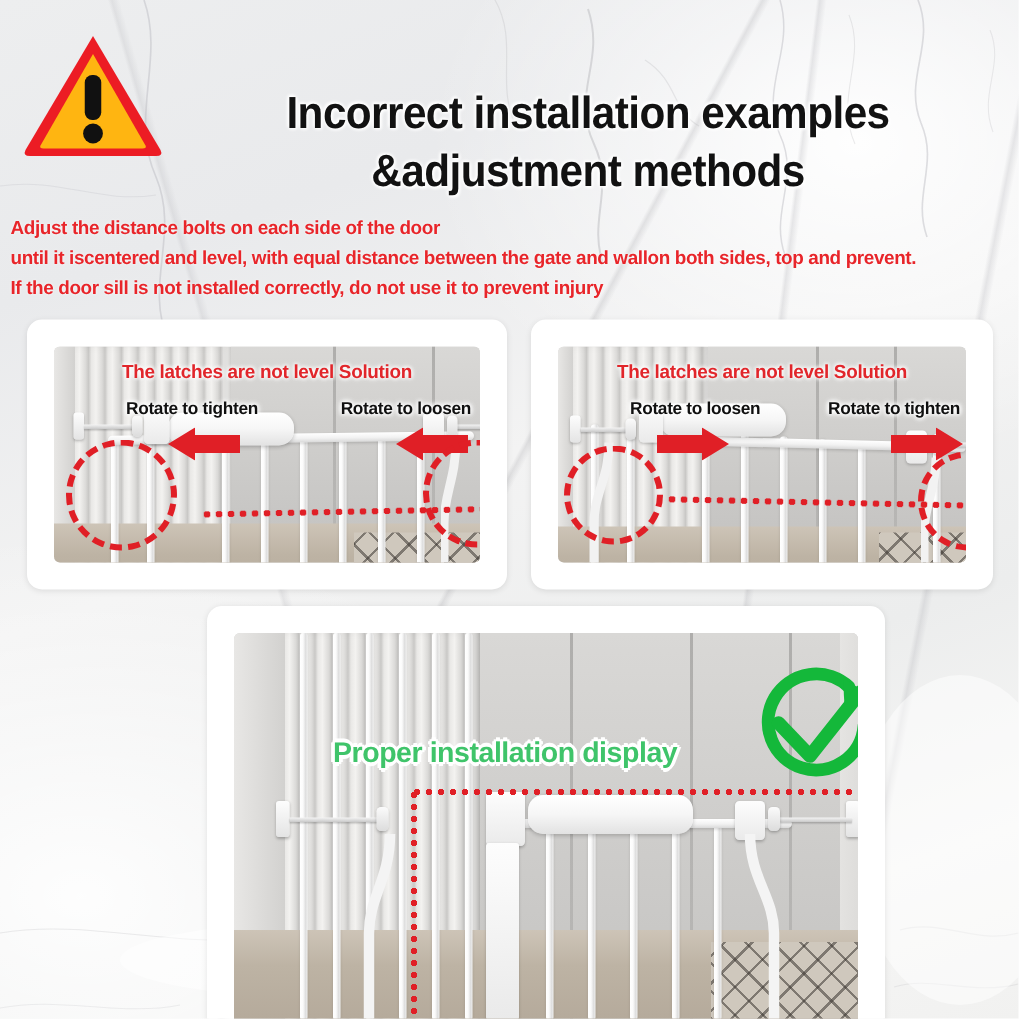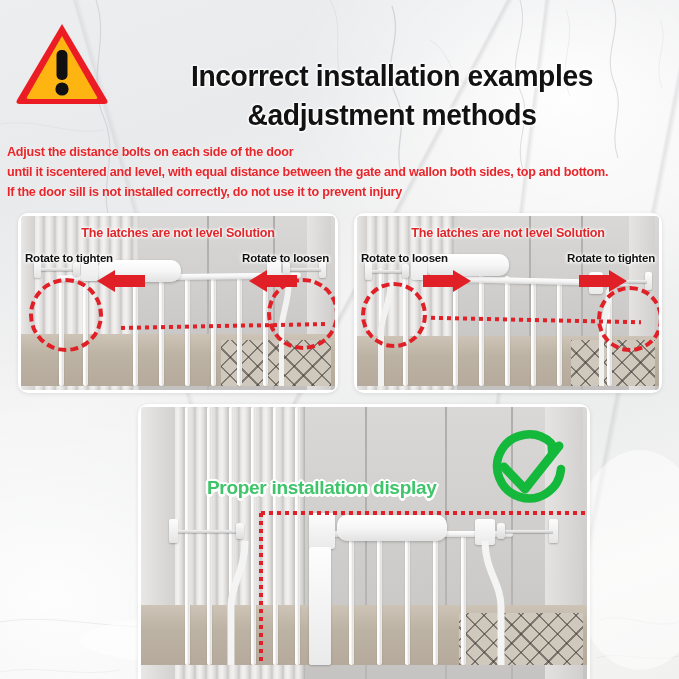--- a/index.html
+++ b/index.html
@@ -36,21 +36,21 @@
   .red-note { position:absolute; left:7px; width:672px; color:#e8252a;
     font-size:12.6px; font-weight:bold; letter-spacing:-.25px;
     text-shadow:0 0 2px rgba(255,255,255,.85); white-space:nowrap; }
   .rn1 { top:145px; }
   .rn2 { top:165px; }
   .rn3 { top:185px; }
 
   
   .panel {
     position:absolute; background:#fff; border-radius:10px;
-    padding:3px; box-shadow:0 1px 4px rgba(0,0,0,.10);
+    padding:18px; box-shadow:0 1px 4px rgba(0,0,0,.10);
     overflow:hidden;
   }
   .panel-inner { position:relative; width:100%; height:100%; overflow:hidden; border-radius:4px; }
 
   #panel-left   { left:18px;  top:213px; width:320px; height:180px; }
   #panel-right  { left:354px; top:213px; width:308px; height:180px; }
   #panel-bottom { left:138px; top:404px; width:452px; height:318px; }
 
   
   .scene { position:absolute; inset:0;
@@ -110,20 +110,21 @@
   
   .panel-title {
     position:absolute; left:0; right:0; text-align:center;
     color:#e1262b; font-size:12.6px; font-weight:bold; letter-spacing:-.2px;
     text-shadow:0 0 3px #fff,0 0 3px #fff,0 0 4px #fff; white-space:nowrap;
   }
   .rot-label {
     position:absolute; color:#101010; font-size:11.5px; font-weight:bold;
     letter-spacing:-.2px; white-space:nowrap;
     text-shadow:0 0 3px #fff,0 0 3px #fff,0 0 4px #fff,0 0 5px #fff;
+    margin-left:44px;
   }
   .dash-circle { position:absolute; border-radius:50%;
     border:4px dashed #e01f26; }
   .arrow { position:absolute; }
   .dotted-line { position:absolute; height:4px;
     background-image:radial-gradient(circle, #e01f26 50%, transparent 52%);
     background-size:8px 4px; background-repeat:repeat-x; }
   .dotted-v { position:absolute; width:4px;
     background-image:radial-gradient(circle, #e01f26 50%, transparent 52%);
     background-size:4px 8px; background-repeat:repeat-y; }
@@ -169,21 +170,21 @@
   <rect x="42.5" y="30" width="11" height="30" rx="5" fill="#111"></rect>
   <circle cx="48" cy="69" r="6.6" fill="#111"></circle>
 </svg>
 
 <div class="title-block">
   <div class="title-line">Incorrect installation examples</div>
   <div class="title-line">&amp;adjustment methods</div>
 </div>
 
 <div class="red-note rn1">Adjust the distance bolts on each side of the door</div>
-<div class="red-note rn2">until it iscentered and level, with equal distance between the gate and wallon both sides, top and bottom.</div>
+<div class="red-note rn2">until it iscentered and level, with equal distance between the gate and wallon both sides, top and prevent.</div>
 <div class="red-note rn3">If the door sill is not installed correctly, do not use it to prevent injury</div>
 
 <div class="panel" id="panel-left">
  <div class="panel-inner">
   <div class="scene">
     <div class="wall-edge" style="left:0;width:14px;"></div>
     <div class="slat-wall" style="left:14px;width:104px;"></div>
     <div class="wall-flat" style="left:118px;right:0;"></div>
     <div class="wall-seam" style="left:186px;"></div>
     <div class="wall-seam" style="left:252px;"></div>

